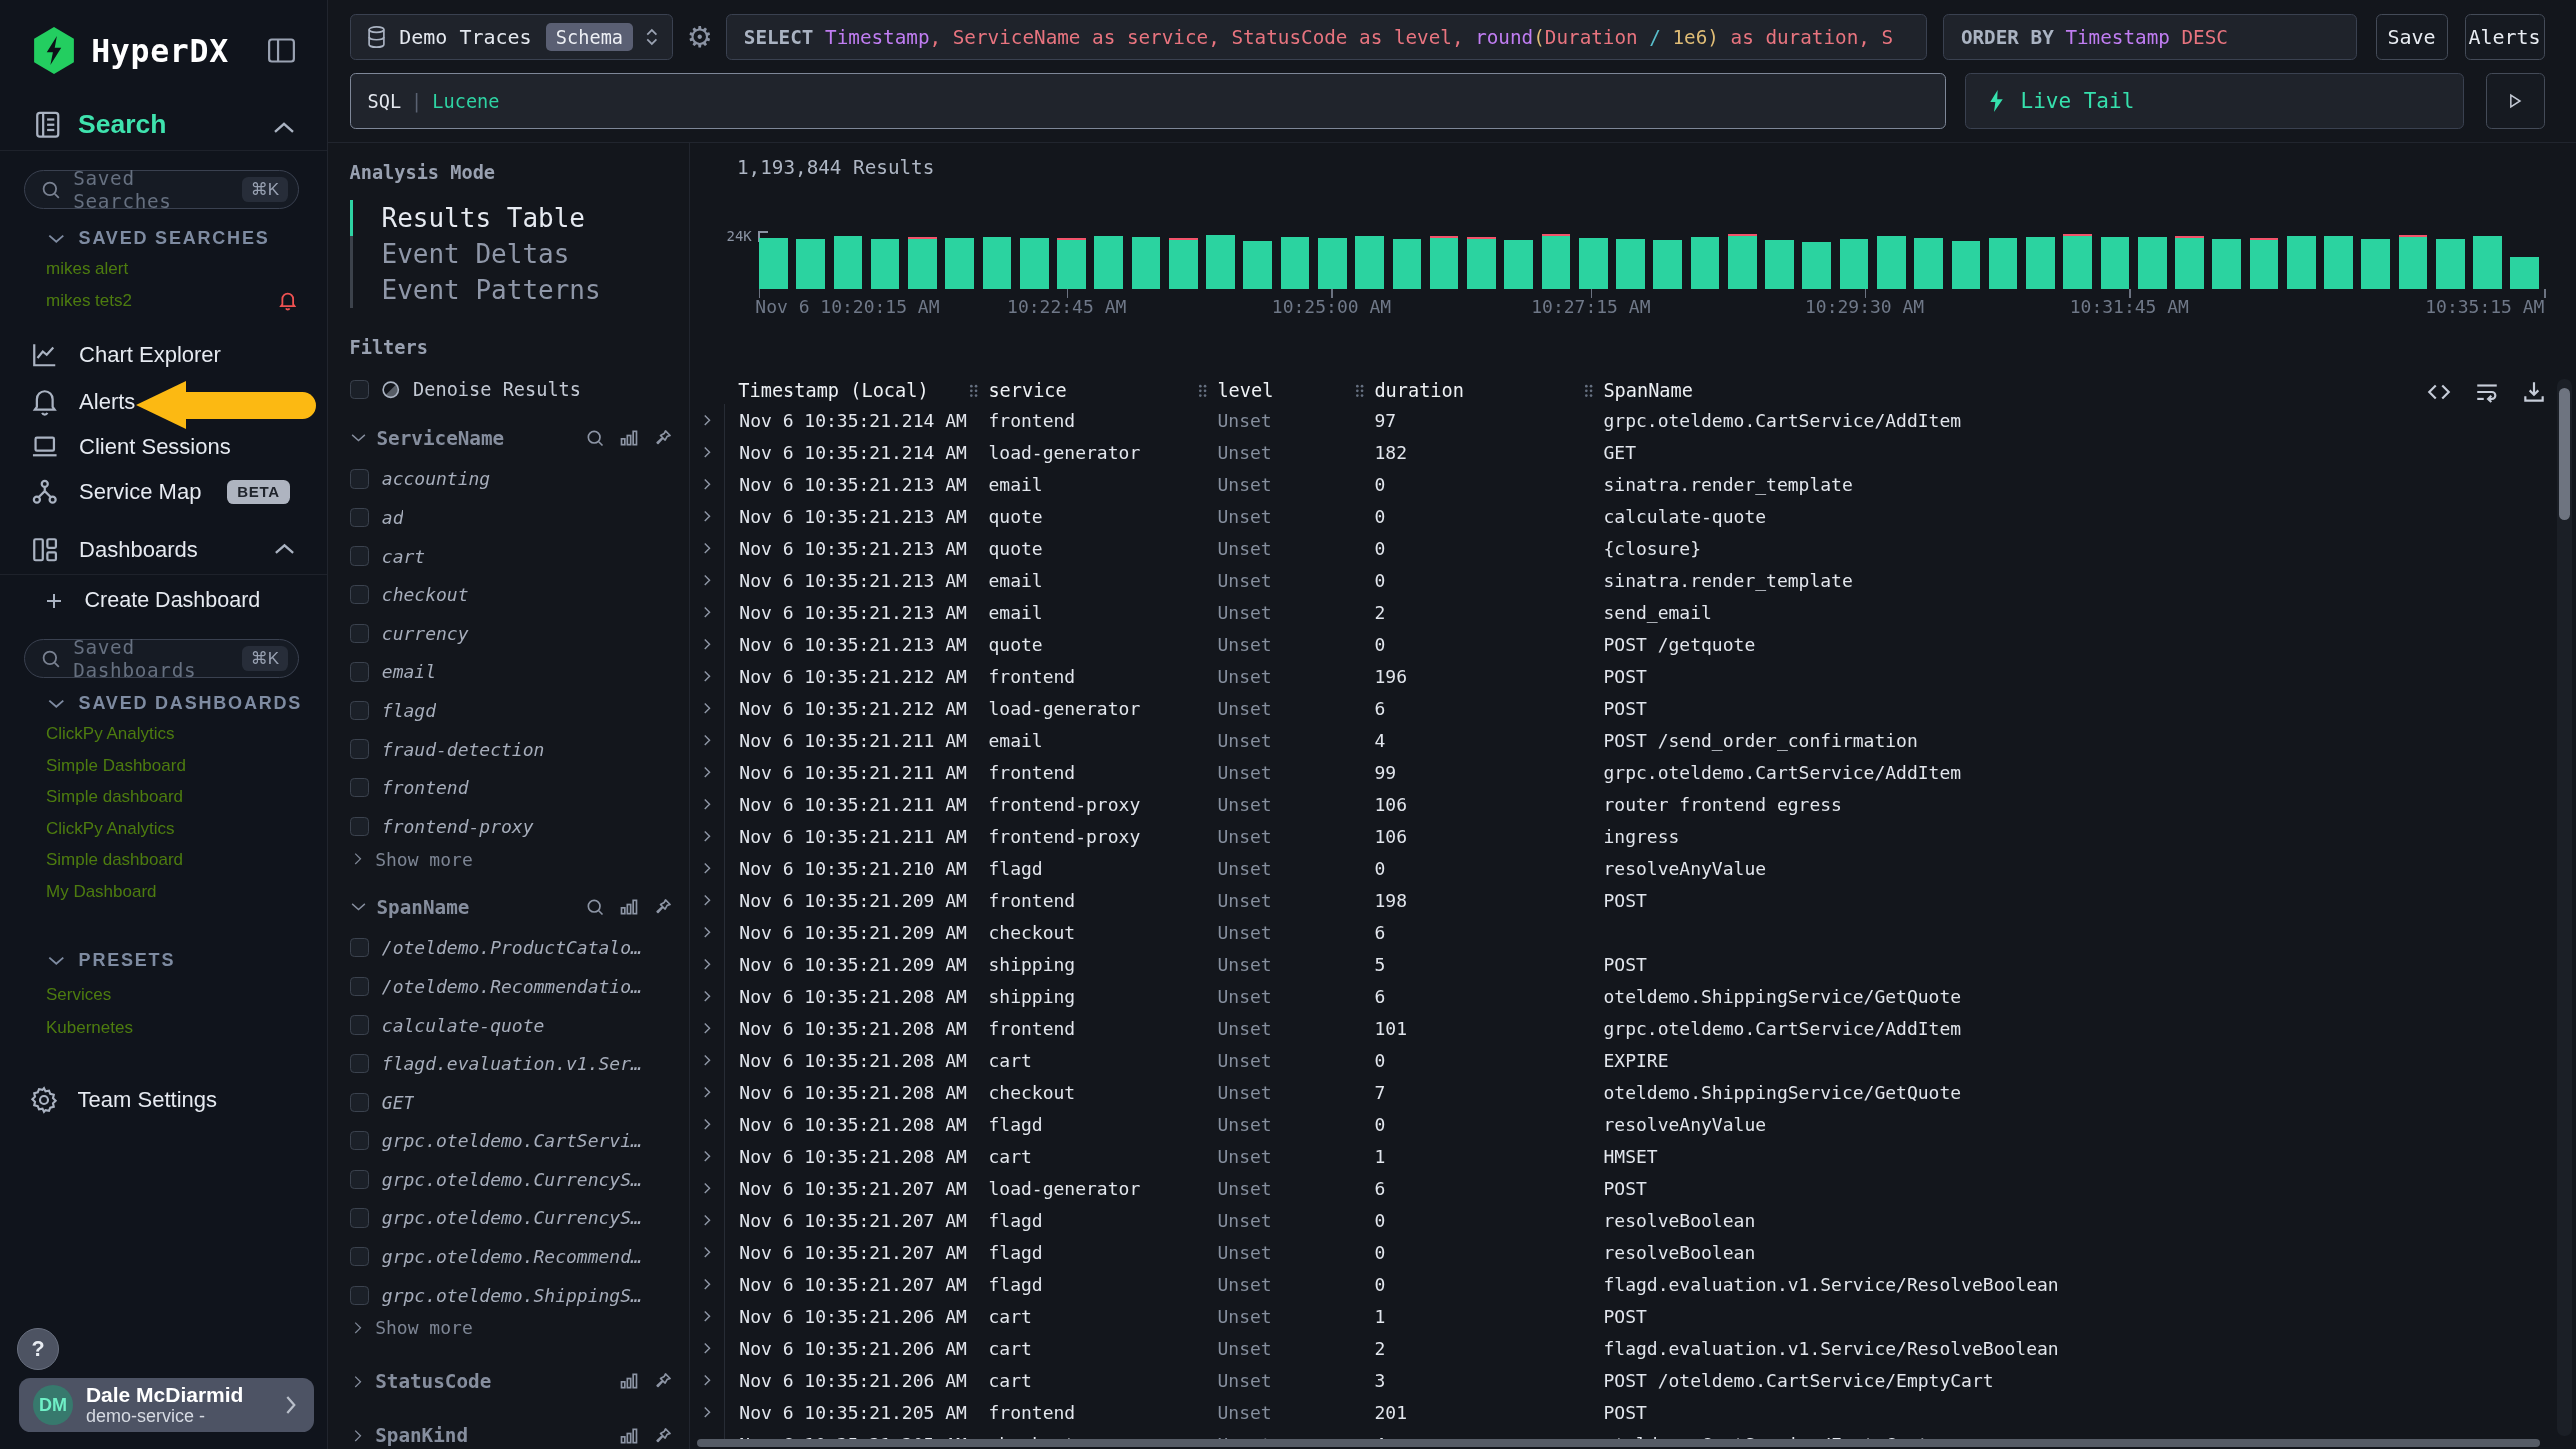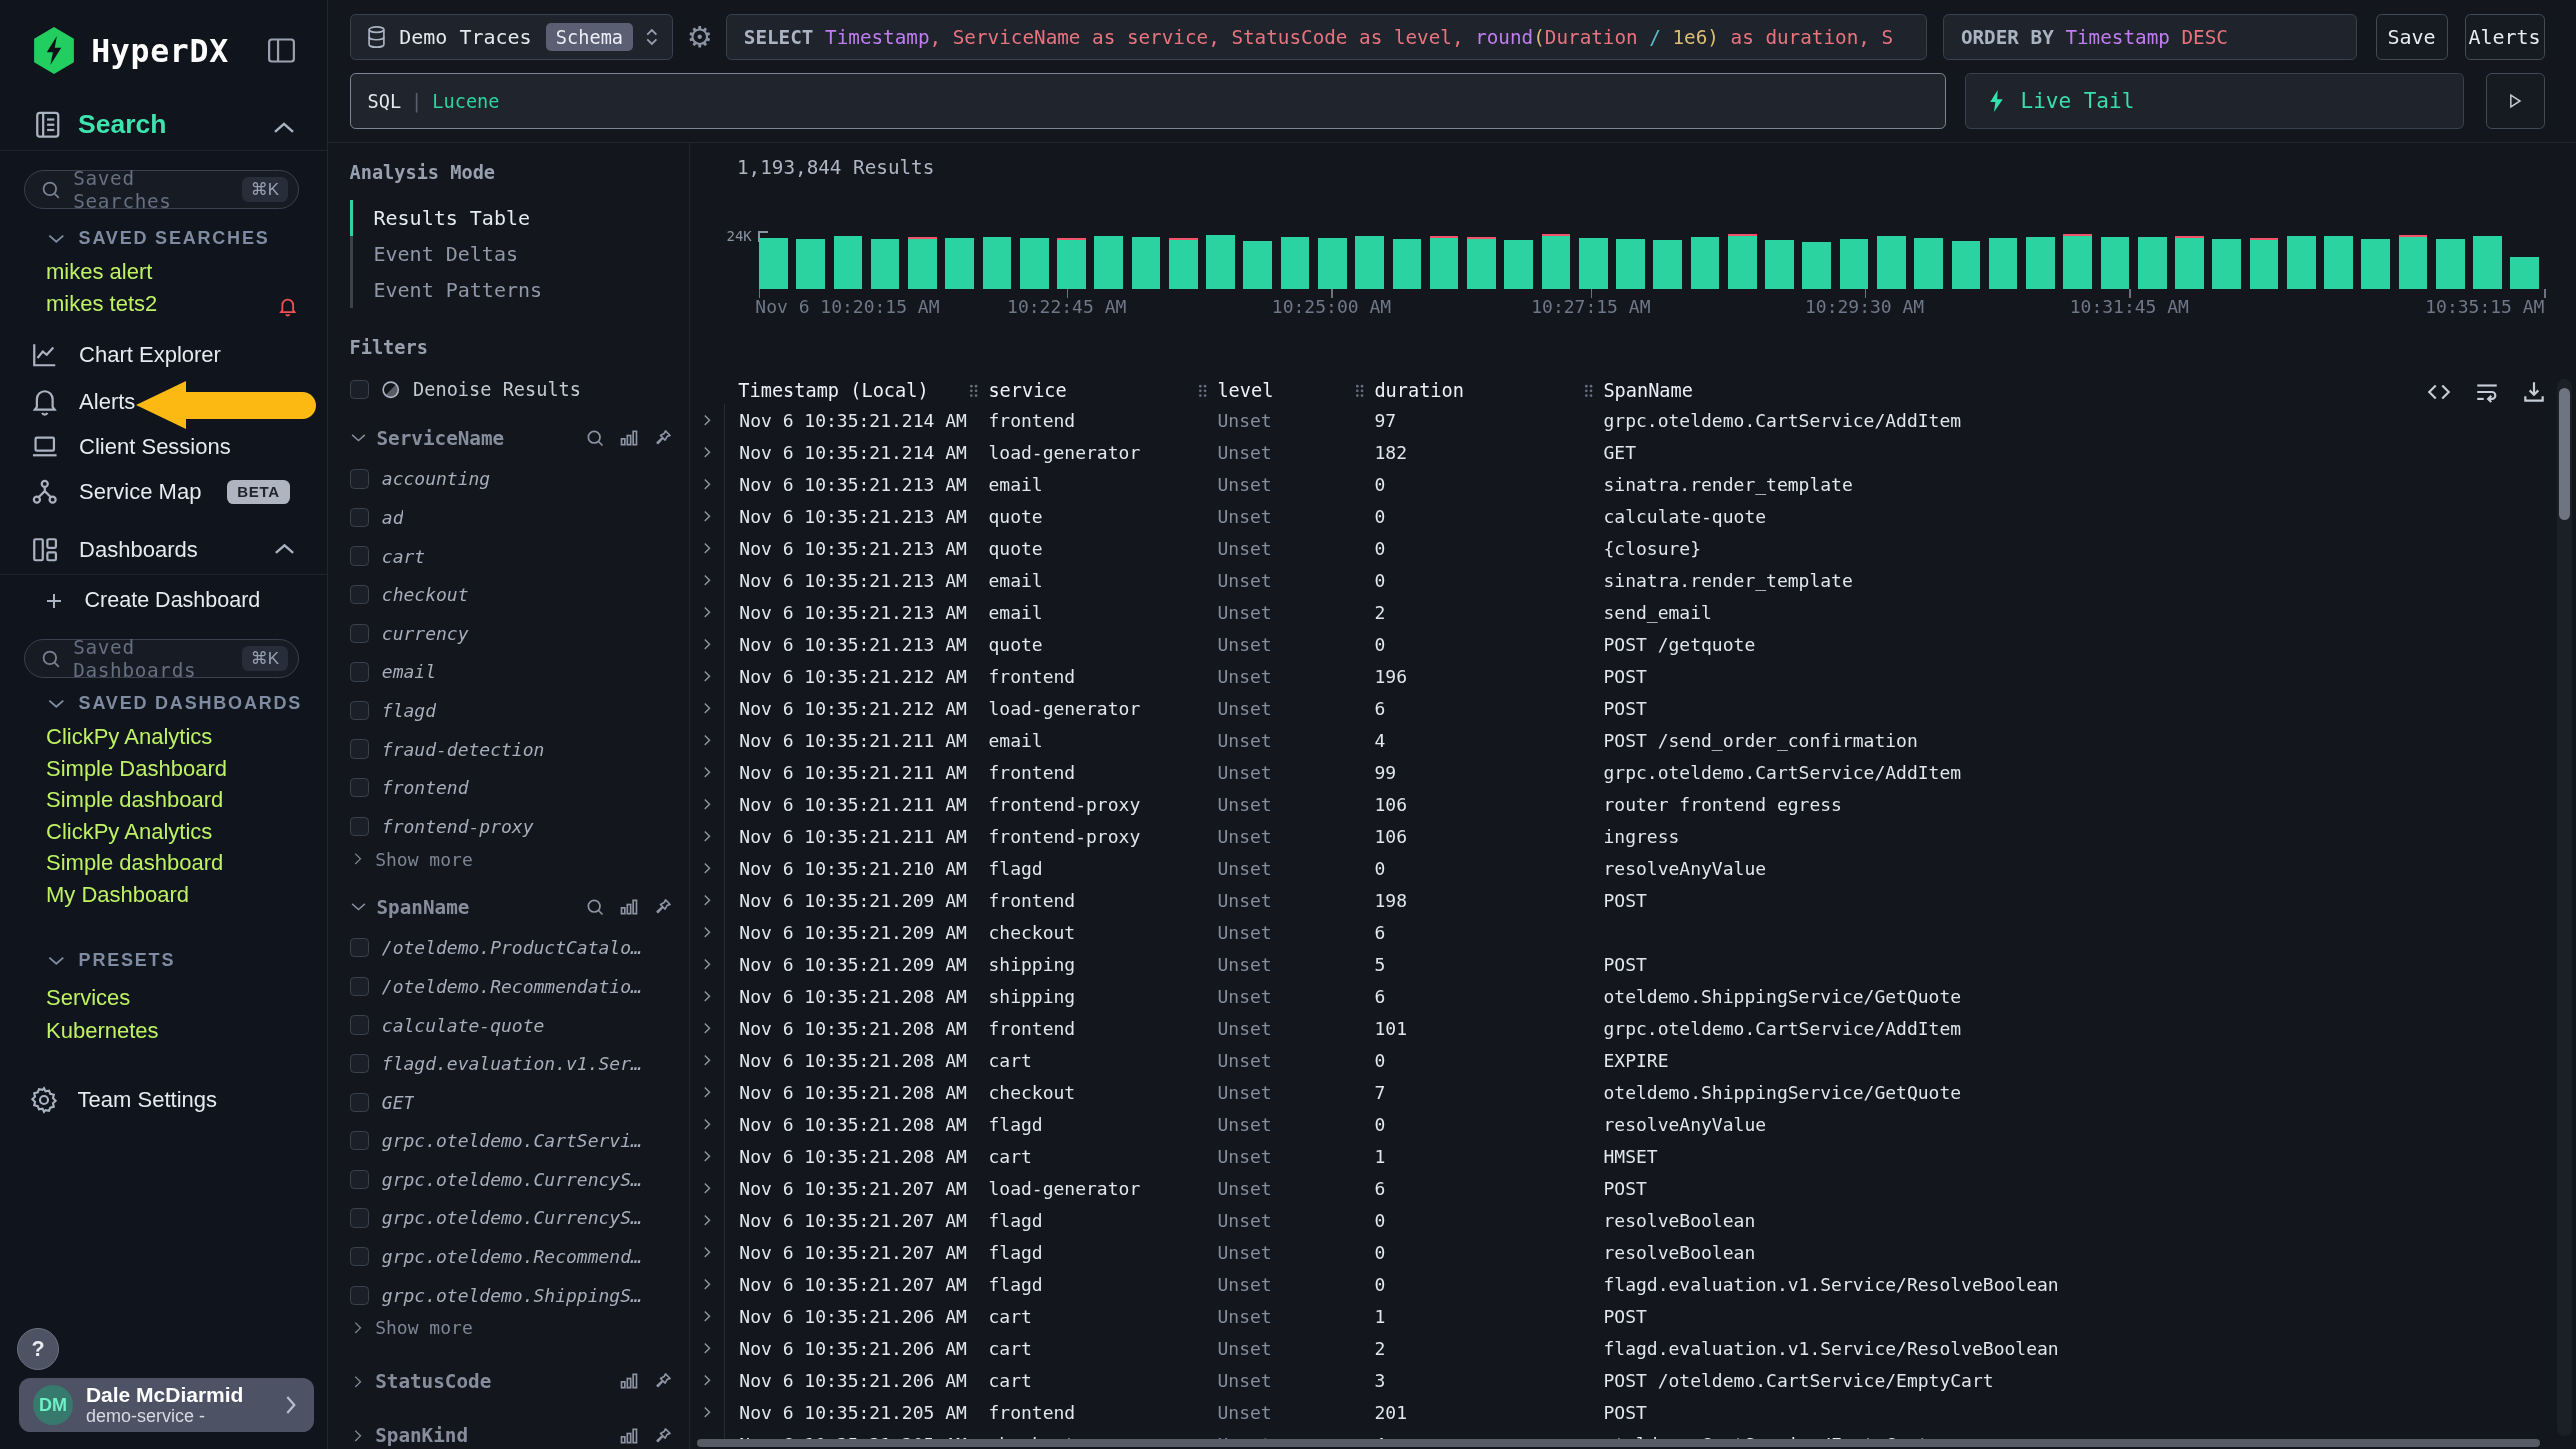--- a/index.html
+++ b/index.html
@@ -14,21 +14,21 @@
   .brand{font-family:"DejaVu Sans Mono",monospace;font-weight:bold;font-size:31.5px;color:#fff;letter-spacing:0.7px;}
   .collapse-btn{position:absolute;right:29px;top:34px;color:#9aa2b2;}
   .search-head{position:absolute;left:31.5px;top:109px;display:flex;align-items:center;gap:15px;}
   .search-head .lbl{font-size:26.5px;font-weight:bold;color:#3fe3ae;}
   .chev-up-right{position:absolute;right:31.5px;top:120px;color:#aab3c2;}
   .side-divider{position:absolute;left:0;right:0;height:1.4px;background:#1e222b;}
   .pill{position:absolute;left:23.6px;width:275px;height:39px;border:1.4px solid #3a4150;border-radius:20px;background:#161b24;display:flex;align-items:center;padding:0 10px 0 15.7px;gap:11.4px;}
   .pill .ph{color:#667080;font-size:19.3px;letter-spacing:0.7px;flex:1;font-family:"DejaVu Sans Mono",monospace;}
   .kbd{background:#272d39;border-radius:6.4px;padding:2.1px 8.6px;font-size:17px;color:#98a1b2;}
   .sect-head{position:absolute;display:flex;align-items:center;gap:13px;color:#7e8ba1;font-size:18px;font-weight:bold;letter-spacing:1.8px;}
-  .side-item{position:absolute;left:46px;font-size:22px;color:#bef264;display:flex;align-items:flex-end;}
+  .side-item{position:absolute;left:46px;font-size:17px;color:#4d7c0f;display:flex;align-items:flex-end;}
   .side-item .bell-red{position:absolute;color:#f05252;}
   .nav-item{position:absolute;left:29px;display:flex;align-items:center;gap:18.6px;font-size:22px;font-weight:500;color:#e6eaf1;}
   .nav-item .nicon{color:#aab3c2;display:flex;}
   .beta{background:#aeb4c0;color:#20242c;font-size:15px;font-weight:bold;letter-spacing:0.7px;border-radius:6.4px;padding:3.6px 10px;margin-left:7.2px;}
   .nav-chev{position:absolute;right:31.5px;color:#aab3c2;}
   .annot-arrow{position:absolute;left:136px;top:381px;width:180px;height:49px;pointer-events:none;}
   .annot-arrow .head{position:absolute;left:0;top:0;width:0;height:0;border-top:24px solid transparent;border-bottom:24px solid transparent;border-right:50px solid #fcb912;}
   .annot-arrow .body{position:absolute;left:42px;top:10.7px;right:0;height:27px;background:#fcb912;border-radius:0 13.6px 13.6px 0;}
   .help-circle{position:absolute;left:17px;top:1328px;width:42px;height:42px;border-radius:50%;background:#4d5362;border:1.4px solid #6a7181;color:#e8ecf2;font-size:21.5px;font-weight:bold;display:flex;align-items:center;justify-content:center;}
   .user-card{position:absolute;left:18.6px;top:1378px;width:295px;height:54px;background:#4d5364;border-radius:11.4px;display:flex;align-items:center;padding:0 14.3px;gap:13px;}
@@ -67,21 +67,21 @@
   .lang-lucene{color:#2ed3a3;}
   .livetail-box{width:499px;height:56px;margin-left:18.6px;padding:0 20px;gap:13px;font-size:21px;color:#36e0ad;font-family:"DejaVu Sans Mono",monospace;flex:0 0 auto;}
   .play-btn{width:59px;height:56px;margin-left:21.5px;color:#c3c9d4;flex:0 0 auto;}
 
   .content{flex:1;display:flex;min-height:0;}
 
   
   .fpanel{width:362px;border-right:1.4px solid #21252e;padding:18.6px 15.7px 0 21.5px;overflow:hidden;flex:0 0 auto;font-family:"DejaVu Sans Mono",monospace;}
   .fpanel h3{margin:0;font-size:18.6px;color:#98a0b0;font-weight:bold;}
   .modes{margin-top:17px;}
-  .mode-item{height:36px;line-height:36px;padding-left:21px;font-size:20px;color:#8f97a8;border-left:3.6px solid #3c424b;}
+  .mode-item{height:36px;line-height:36px;padding-left:29px;font-size:26px;color:#8f97a8;border-left:3.6px solid #3c424b;}
   .mode-item.active{color:#e6eaf1;border-left-color:#2ed3a3;}
   .filters-h{margin-top:29px!important;}
   .denoise{margin-top:21.5px;display:flex;align-items:center;gap:11.4px;color:#c3c9d4;font-size:18.6px;}
   .cbx{width:19.3px;height:19.3px;border:1.4px solid #3b424e;border-radius:4.3px;background:#1b2028;flex:0 0 auto;}
   .half-circle{color:#aab3c2;display:flex;}
   .fgroup{margin-top:26px;}
   .fgroup-head{display:flex;align-items:center;gap:10px;color:#868e9e;}
   .fgroup-head .gname{font-size:19.3px;font-weight:bold;}
   .fgroup-head .gicons{margin-left:auto;display:flex;gap:14.3px;align-items:center;color:#8d95a5;}
   .fitem{display:flex;align-items:center;gap:13px;margin-top:20px;height:18.6px;font-style:italic;}

